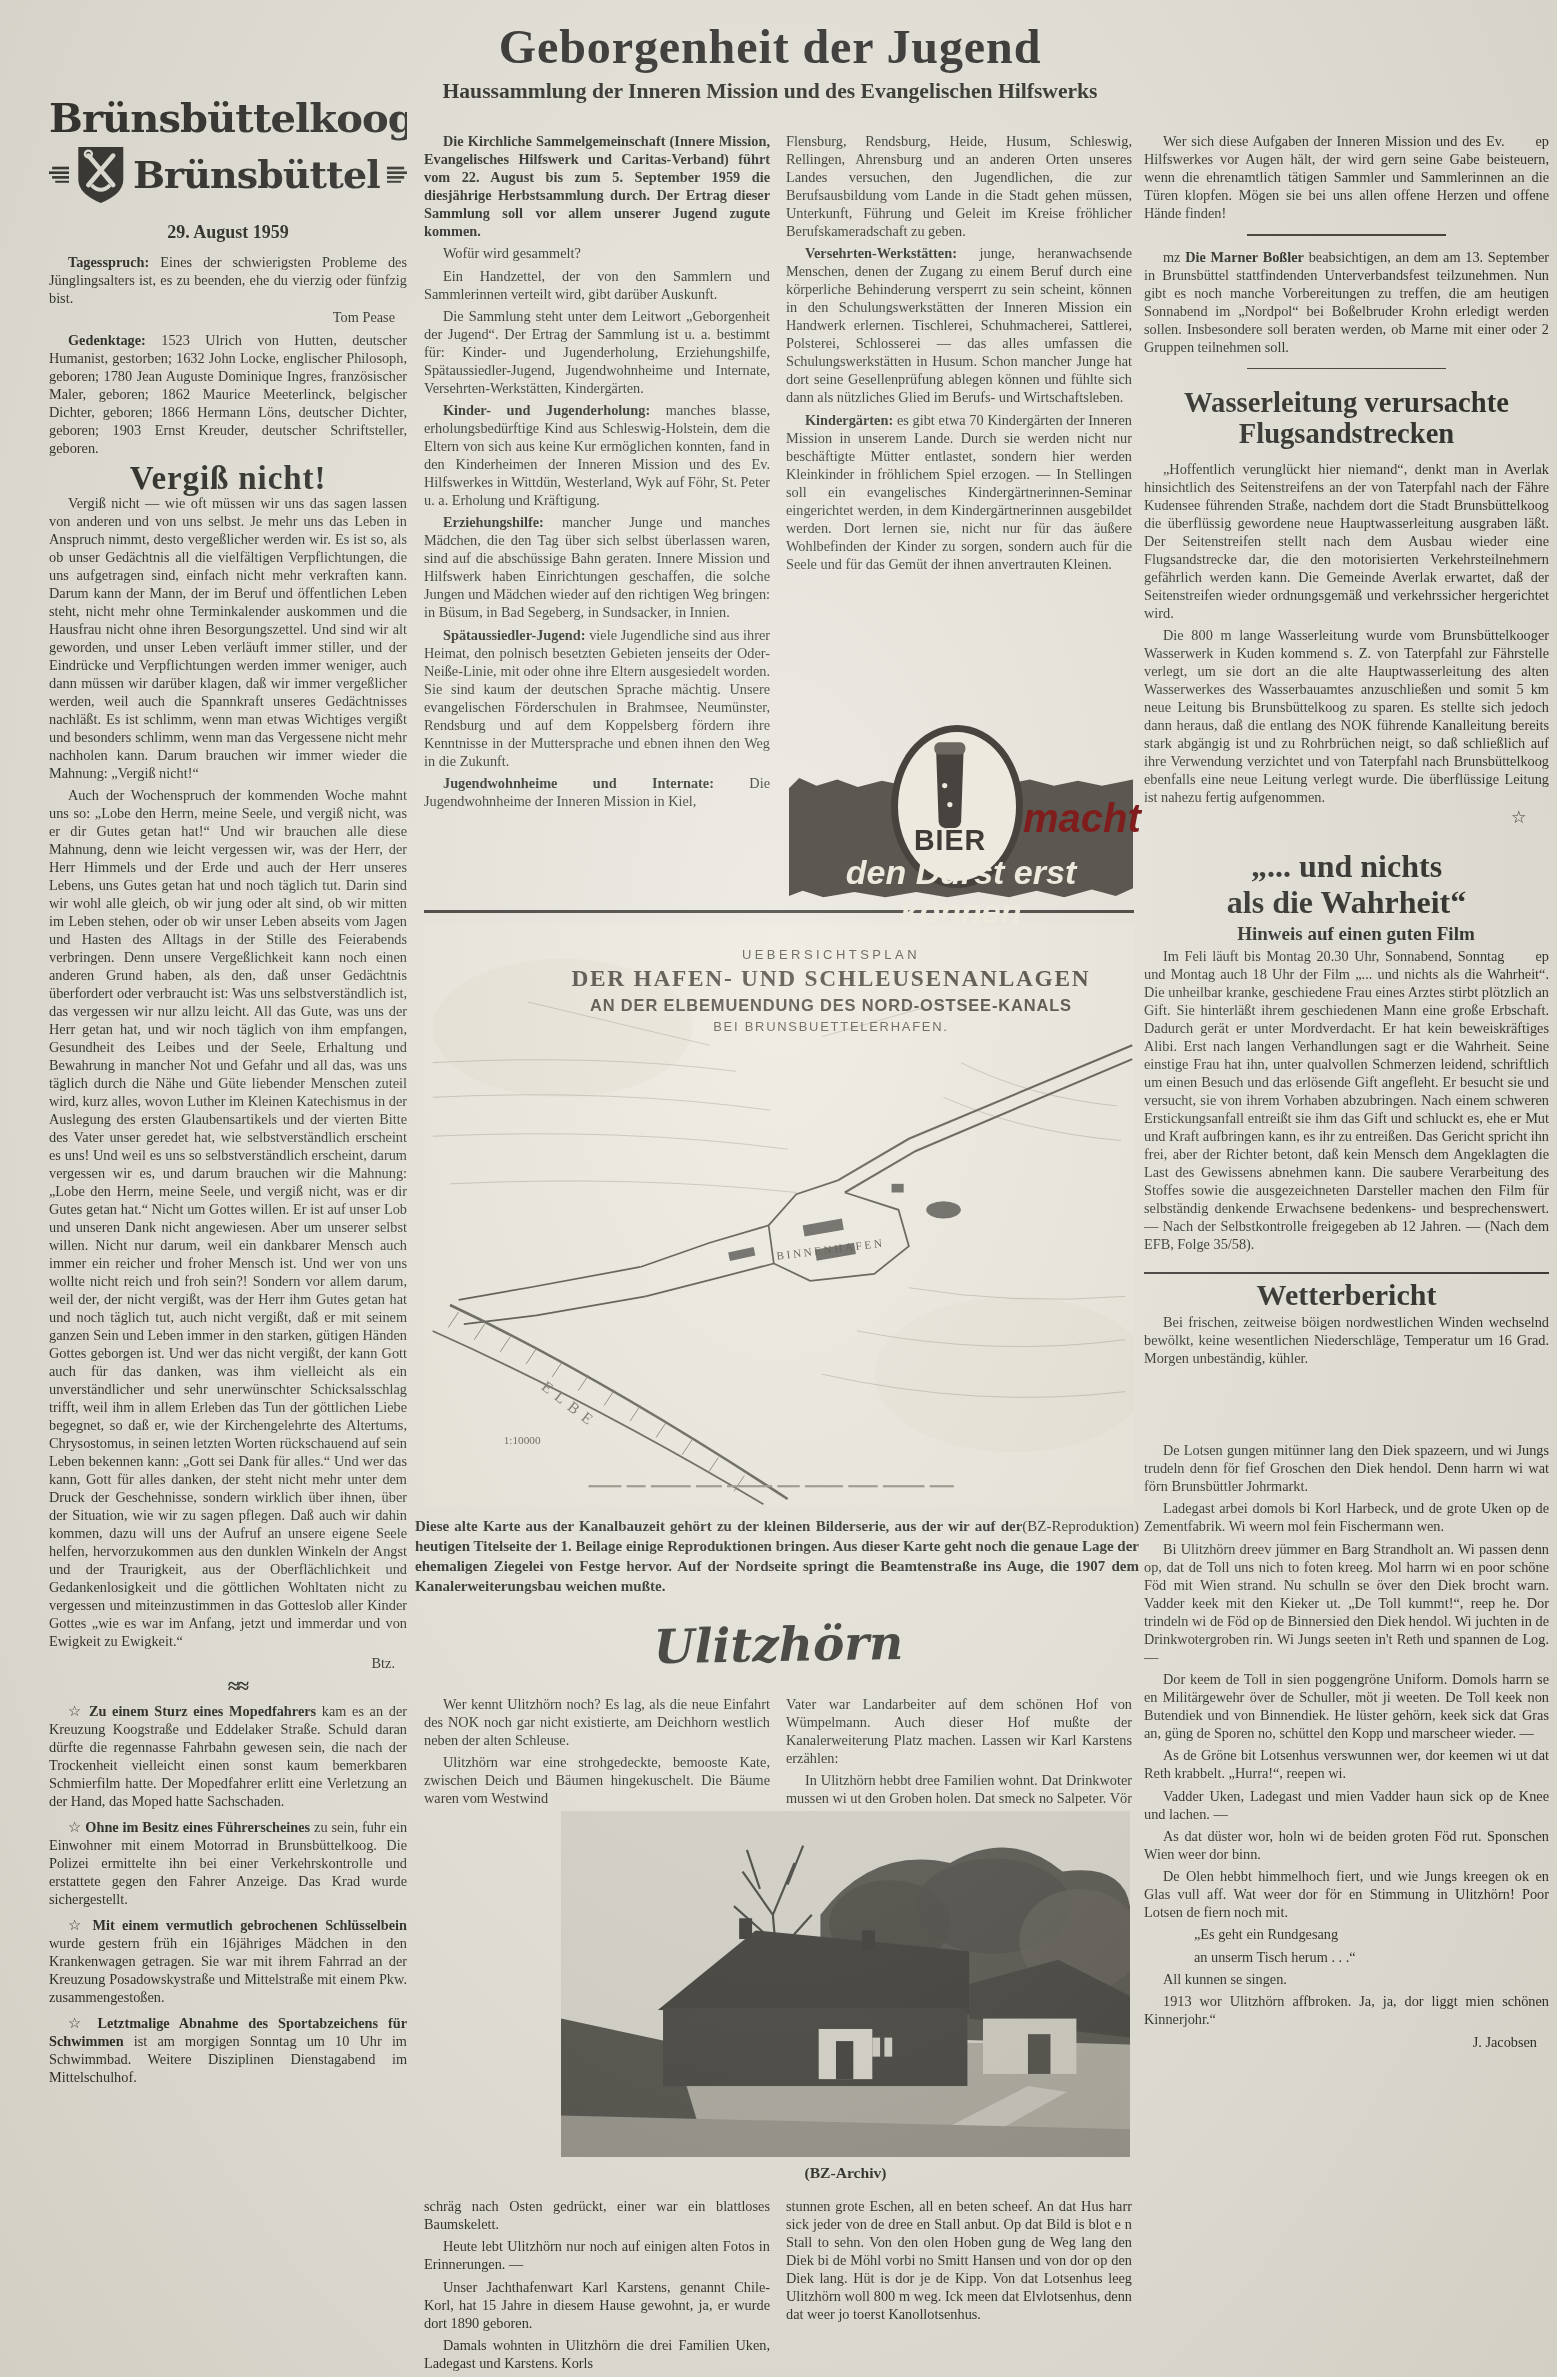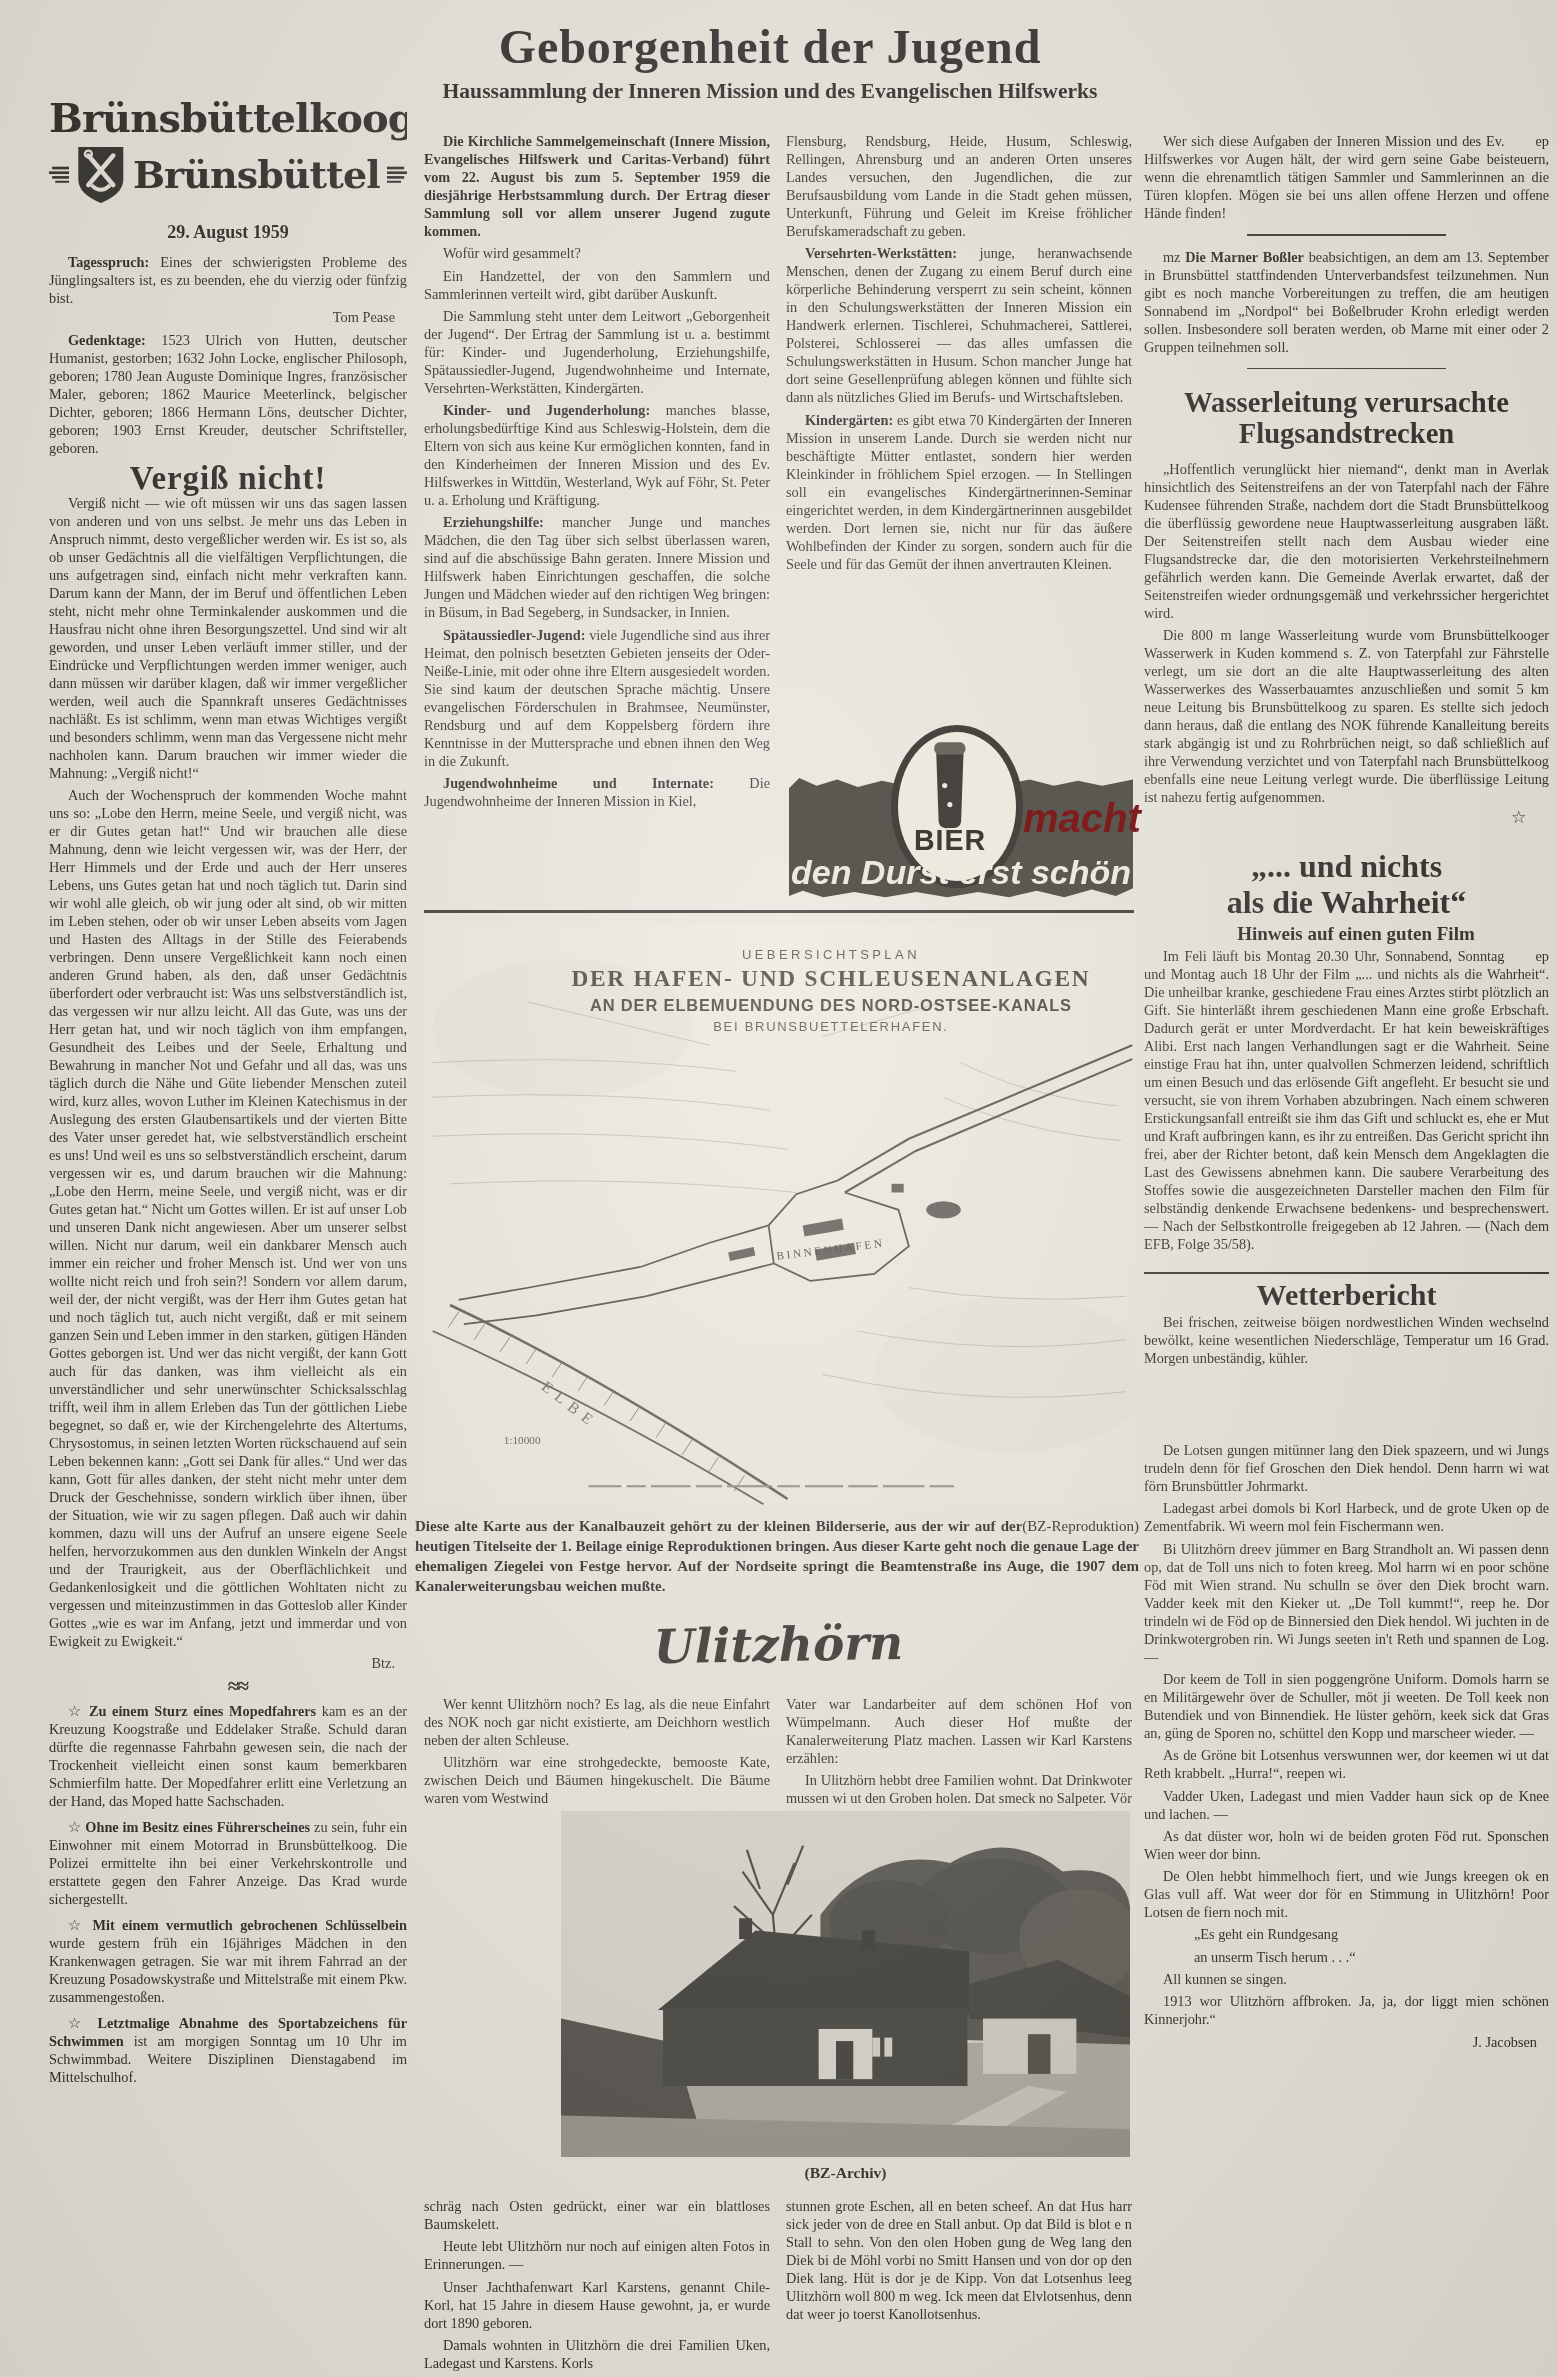--- a/index.html
+++ b/index.html
@@ -187,21 +187,21 @@
     <div class="beer-oval">
       <svg width="102" height="133" viewBox="0 0 118 154" style="position:absolute;left:0;top:0;">
         <path d="M44 18 h32 l-3 86 q-1 8 -13 8 t-13 -8 z" fill="#47443f"></path>
         <rect x="42" y="12" width="36" height="14" rx="6" fill="#6b6861"></rect>
         <circle cx="54" cy="62" r="3" fill="#ece9de"></circle>
         <circle cx="60" cy="84" r="3" fill="#ece9de"></circle>
       </svg>
     </div>
     <div class="beer-bier">BIER</div>
     <div class="beer-macht">macht</div>
-    <div class="beer-line2">den Durst erst schön</div>
+    <div class="beer-line2">den Durst erst können</div>
   </div>
 
   <div class="mid-rule"></div>
 
   <div class="map-block">
     <svg width="710" height="582" viewBox="0 0 820 672">
       <rect x="0" y="0" width="820" height="672" fill="#eae7db"></rect>
       <ellipse cx="160" cy="120" rx="150" ry="80" fill="#e3e0d2" opacity="0.7"></ellipse>
       <ellipse cx="680" cy="520" rx="160" ry="90" fill="#e3e0d2" opacity="0.6"></ellipse>
 

